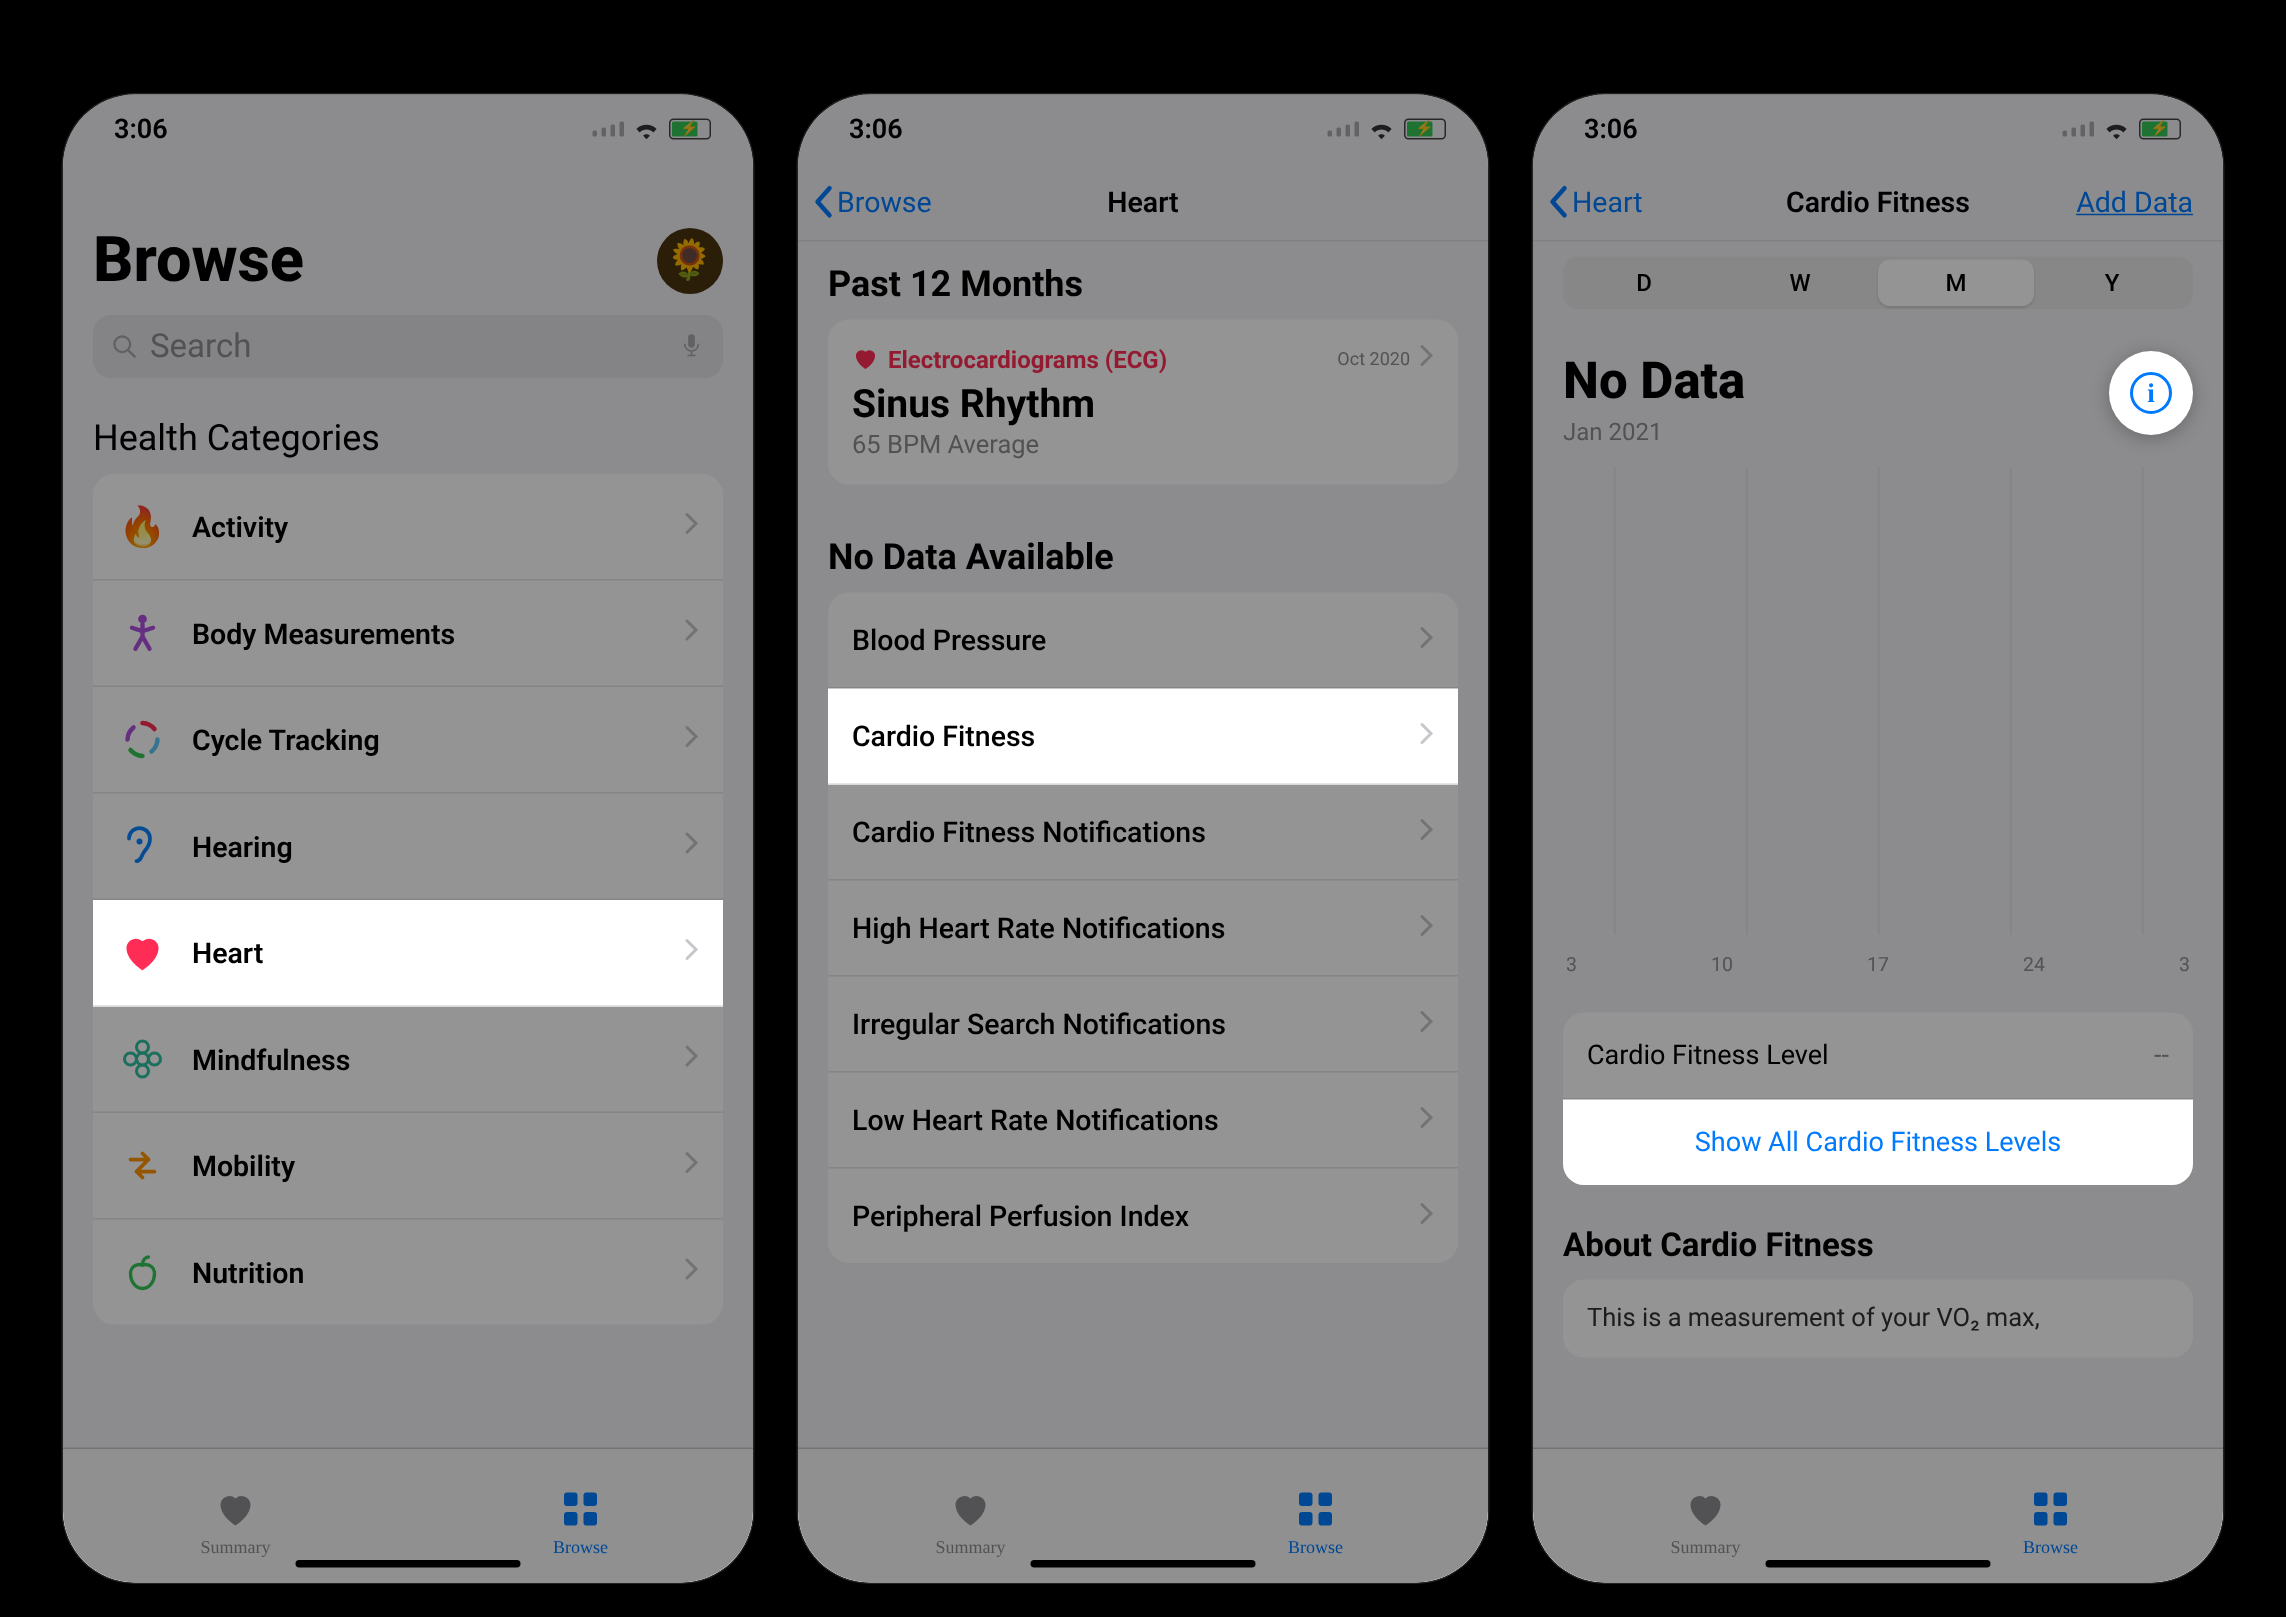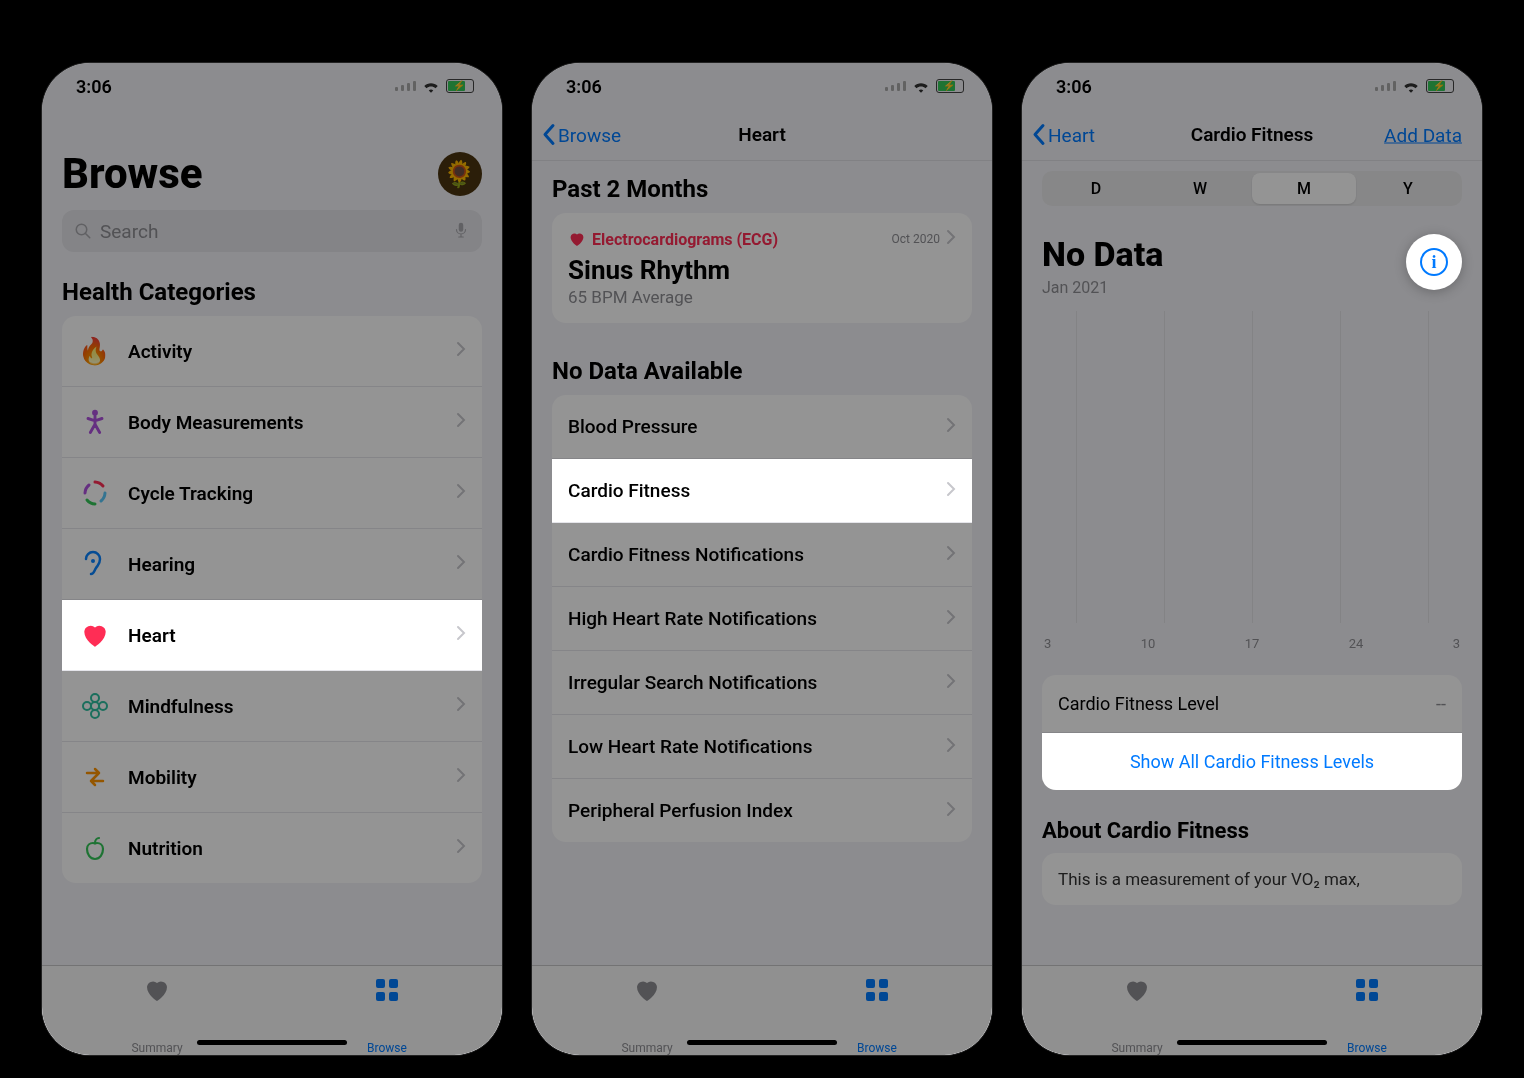--- a/index.html
+++ b/index.html
@@ -111,26 +111,26 @@
   .avatar {
     width:44px;height:44px;border-radius:50%;
     background:#4a3410;
     display:flex;align-items:center;justify-content:center;
     font-size:26px;
   }
   .search {
     margin: 0 20px 26px;
     background:#e3e3e8; border-radius:12px;
     height:42px; display:flex; align-items:center; gap:8px;
-    padding:0 12px; color:#8e8e93; font-size:19px;
+    padding:0 12px; color:#8e8e93; font-size:22px;
   }
   .search svg{width:18px;height:18px; opacity:.7;}
   .mic-icon{width:16px;height:20px; opacity:.7;}
 
-  .section-title{ font-size:24px; font-weight:700; padding:0 20px 10px;}
+  .section-title{ font-size:24px; font-weight:400; padding:0 20px 10px;}
   .card{
     margin:0 20px 16px; background:#fff; border-radius:14px; overflow:hidden;
   }
   .row{
     display:flex; align-items:center; gap:16px;
     padding:18px 16px;
     border-bottom:0.5px solid #e5e5ea;
     position:relative;
   }
   .row:last-child{border-bottom:none;}
@@ -178,21 +178,21 @@
   .level-row:last-child{border-bottom:none;}
   .show-all{color:#007aff;text-align:center;font-size:18px;padding:18px;}
   .about-h{font-size:22px;font-weight:700;padding:28px 20px 10px;}
   .about-card{margin:0 20px;background:#fff;border-radius:14px;padding:16px;font-size:17px;color:#333;}
 
   
   .tabbar{
     height:90px; border-top:0.5px solid #c6c6c8; background:#f8f8f8dd;
     display:flex;
   }
-  .tab{flex:1;display:flex;flex-direction:column;align-items:center;justify-content:space-between;gap:4px;padding-top:10px;font-size:12px;color:#8e8e93;}
+  .tab{flex:1;display:flex;flex-direction:column;align-items:center;justify-content:center;gap:4px;padding-top:10px;font-size:12px;color:#8e8e93;font-family:Liberation Serif, serif;}
   .tab.active{color:#007aff;}
   .tab svg{width:30px;height:28px;}
   .home-ind{position:absolute;bottom:10px;left:50%;transform:translateX(-50%);width:150px;height:5px;background:#000;border-radius:3px;}
 
 </style>
 </head>
 <body>
 
 <div class="stage">
 
@@ -382,21 +382,21 @@
     <div class="nav-back">
       <svg viewBox="0 0 14 22">
             <path d="M11 2L3 11l8 9" stroke="#007aff" stroke-width="3" fill="none" stroke-linecap="round" stroke-linejoin="round"></path>
           </svg>
       <span>Browse</span>
     </div>
     <span class="nav-title">Heart</span>
   </div>
 
   <div class="content">
-    <div class="s2-h">Past 2 Months</div>
+    <div class="s2-h">Past 12 Months</div>
     <div class="ecg-card">
       <div class="ecg-top">
         <span class="ecg-name">
           <svg width="18" height="18" viewBox="0 0 28 28">
                 <path d="M14 25s-10-6-10-14a6 6 0 0110-4 6 6 0 0110 4c0 8-10 14-10 14z" fill="#ff2d55"></path>
               </svg>
           <span>Electrocardiograms (ECG)</span>
         </span>
         <span style="display:flex;align-items:center;gap:6px">
           <span class="ecg-date">Oct 2020</span>

